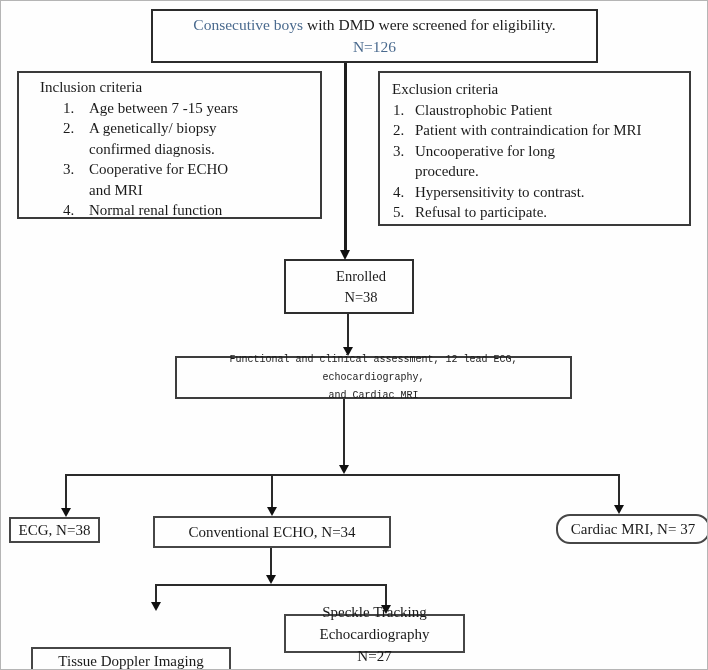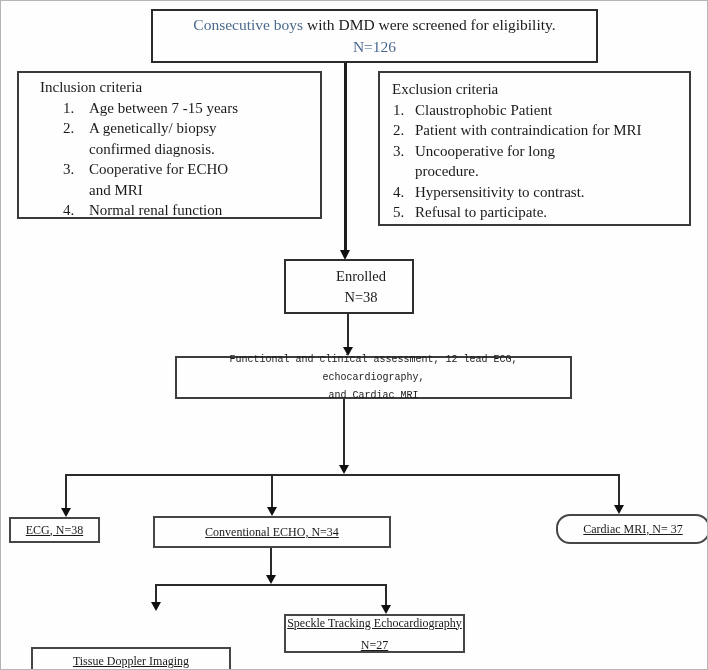--- a/index.html
+++ b/index.html
@@ -47,21 +47,21 @@
   #exclusion-box .crit-num { flex-basis: 22px; }
   .crit-text { flex: 1 1 auto; }
 
   
   #enrolled-box   { left: 283px; top: 258px; width: 130px; height: 55px;
                     font-size: 14.5px; line-height: 21px; border-color: #2e2e2e; padding-left: 24px; }
   #assessment-box { left: 174px; top: 355px; width: 397px; height: 43px;
                     font-size: 10px; line-height: 18px; border-color: #3d3d3d; font-family: Liberation Mono, monospace; }
 
   
-  .small-box { font-size: 12px; border-width: 2px; border-color: #464646; text-decoration: underline; }
+  .small-box { font-size: 15px; border-width: 2px; border-color: #464646; }
   #ecg-box  { left: 8px;   top: 516px; width: 91px;  height: 26px; }
   #echo-box { left: 152px; top: 515px; width: 238px; height: 32px; }
   #mri-box  { left: 555px; top: 513px; width: 154px; height: 30px; border-radius: 14px; }
   #tdi-box  { left: 30px;  top: 610px; width: 200px; height: 46px; line-height: 17px; margin-top: 36px; }
   #ste-box  { left: 283px; top: 613px; width: 181px; height: 39px; line-height: 22px; }
 
   
   .vline, .hline { position: absolute; background: #1d1d1d; }
   .thin { background: #2a2a2a; }
   .arrowhead {

